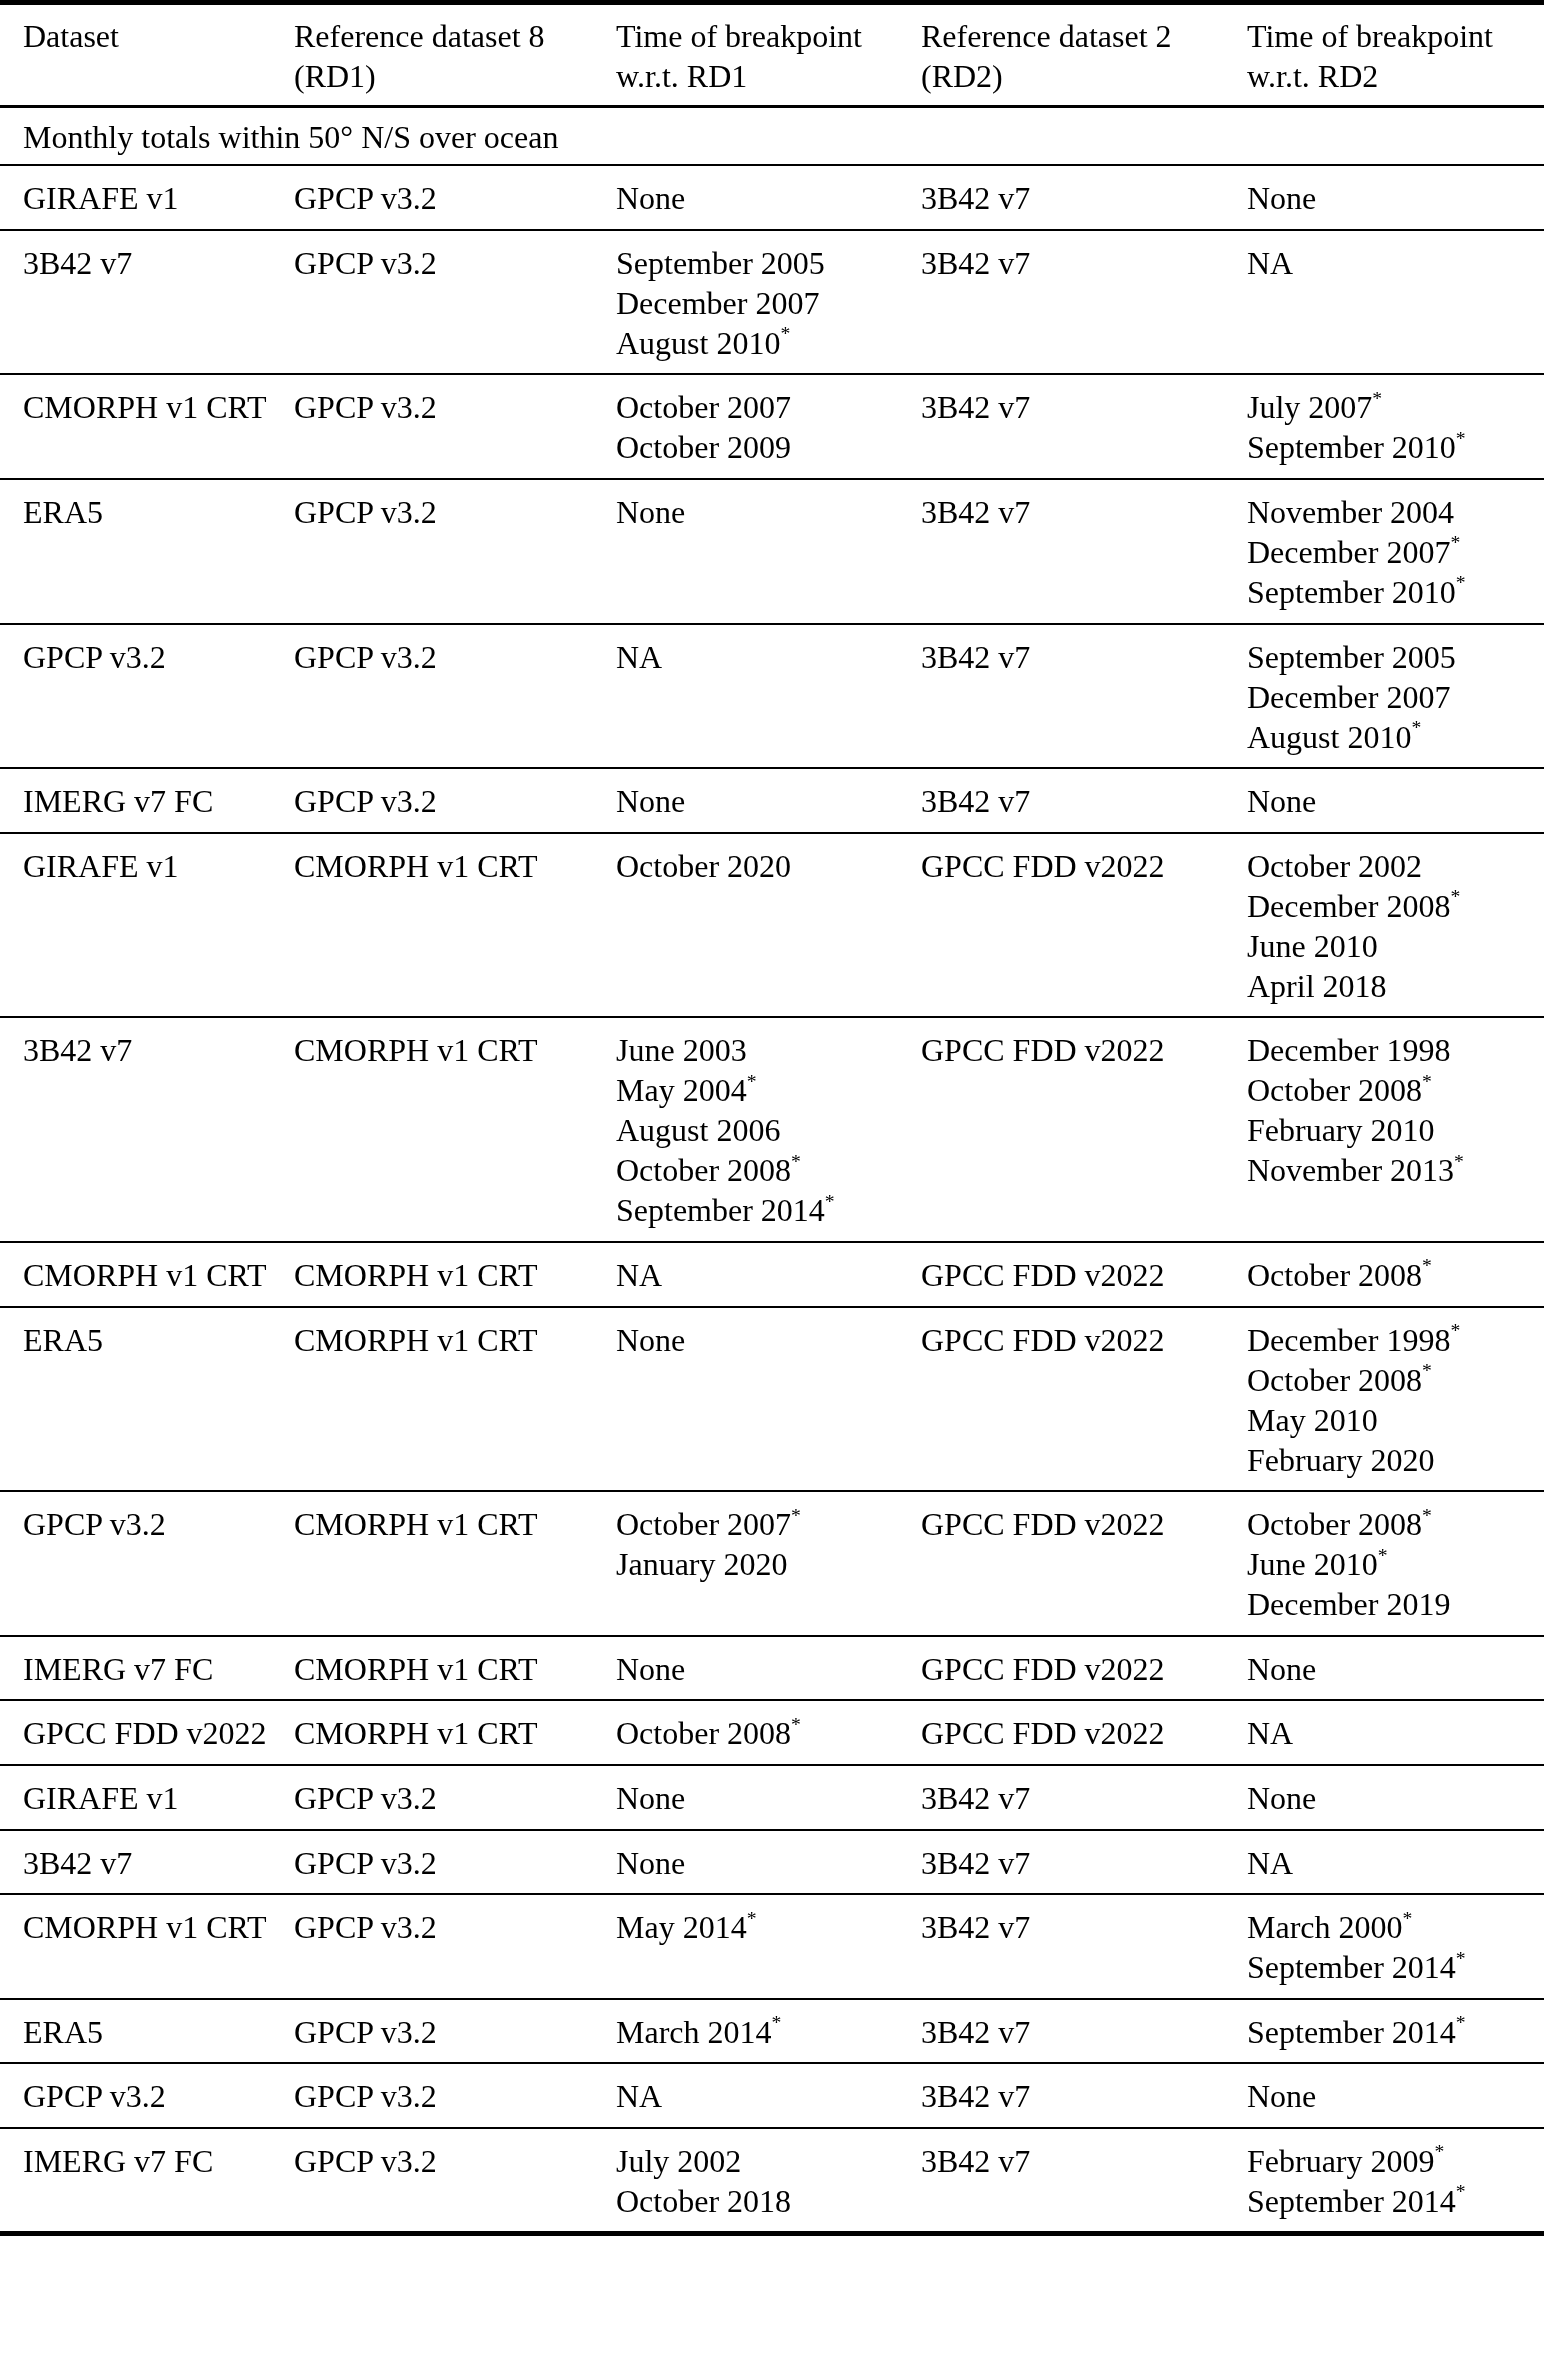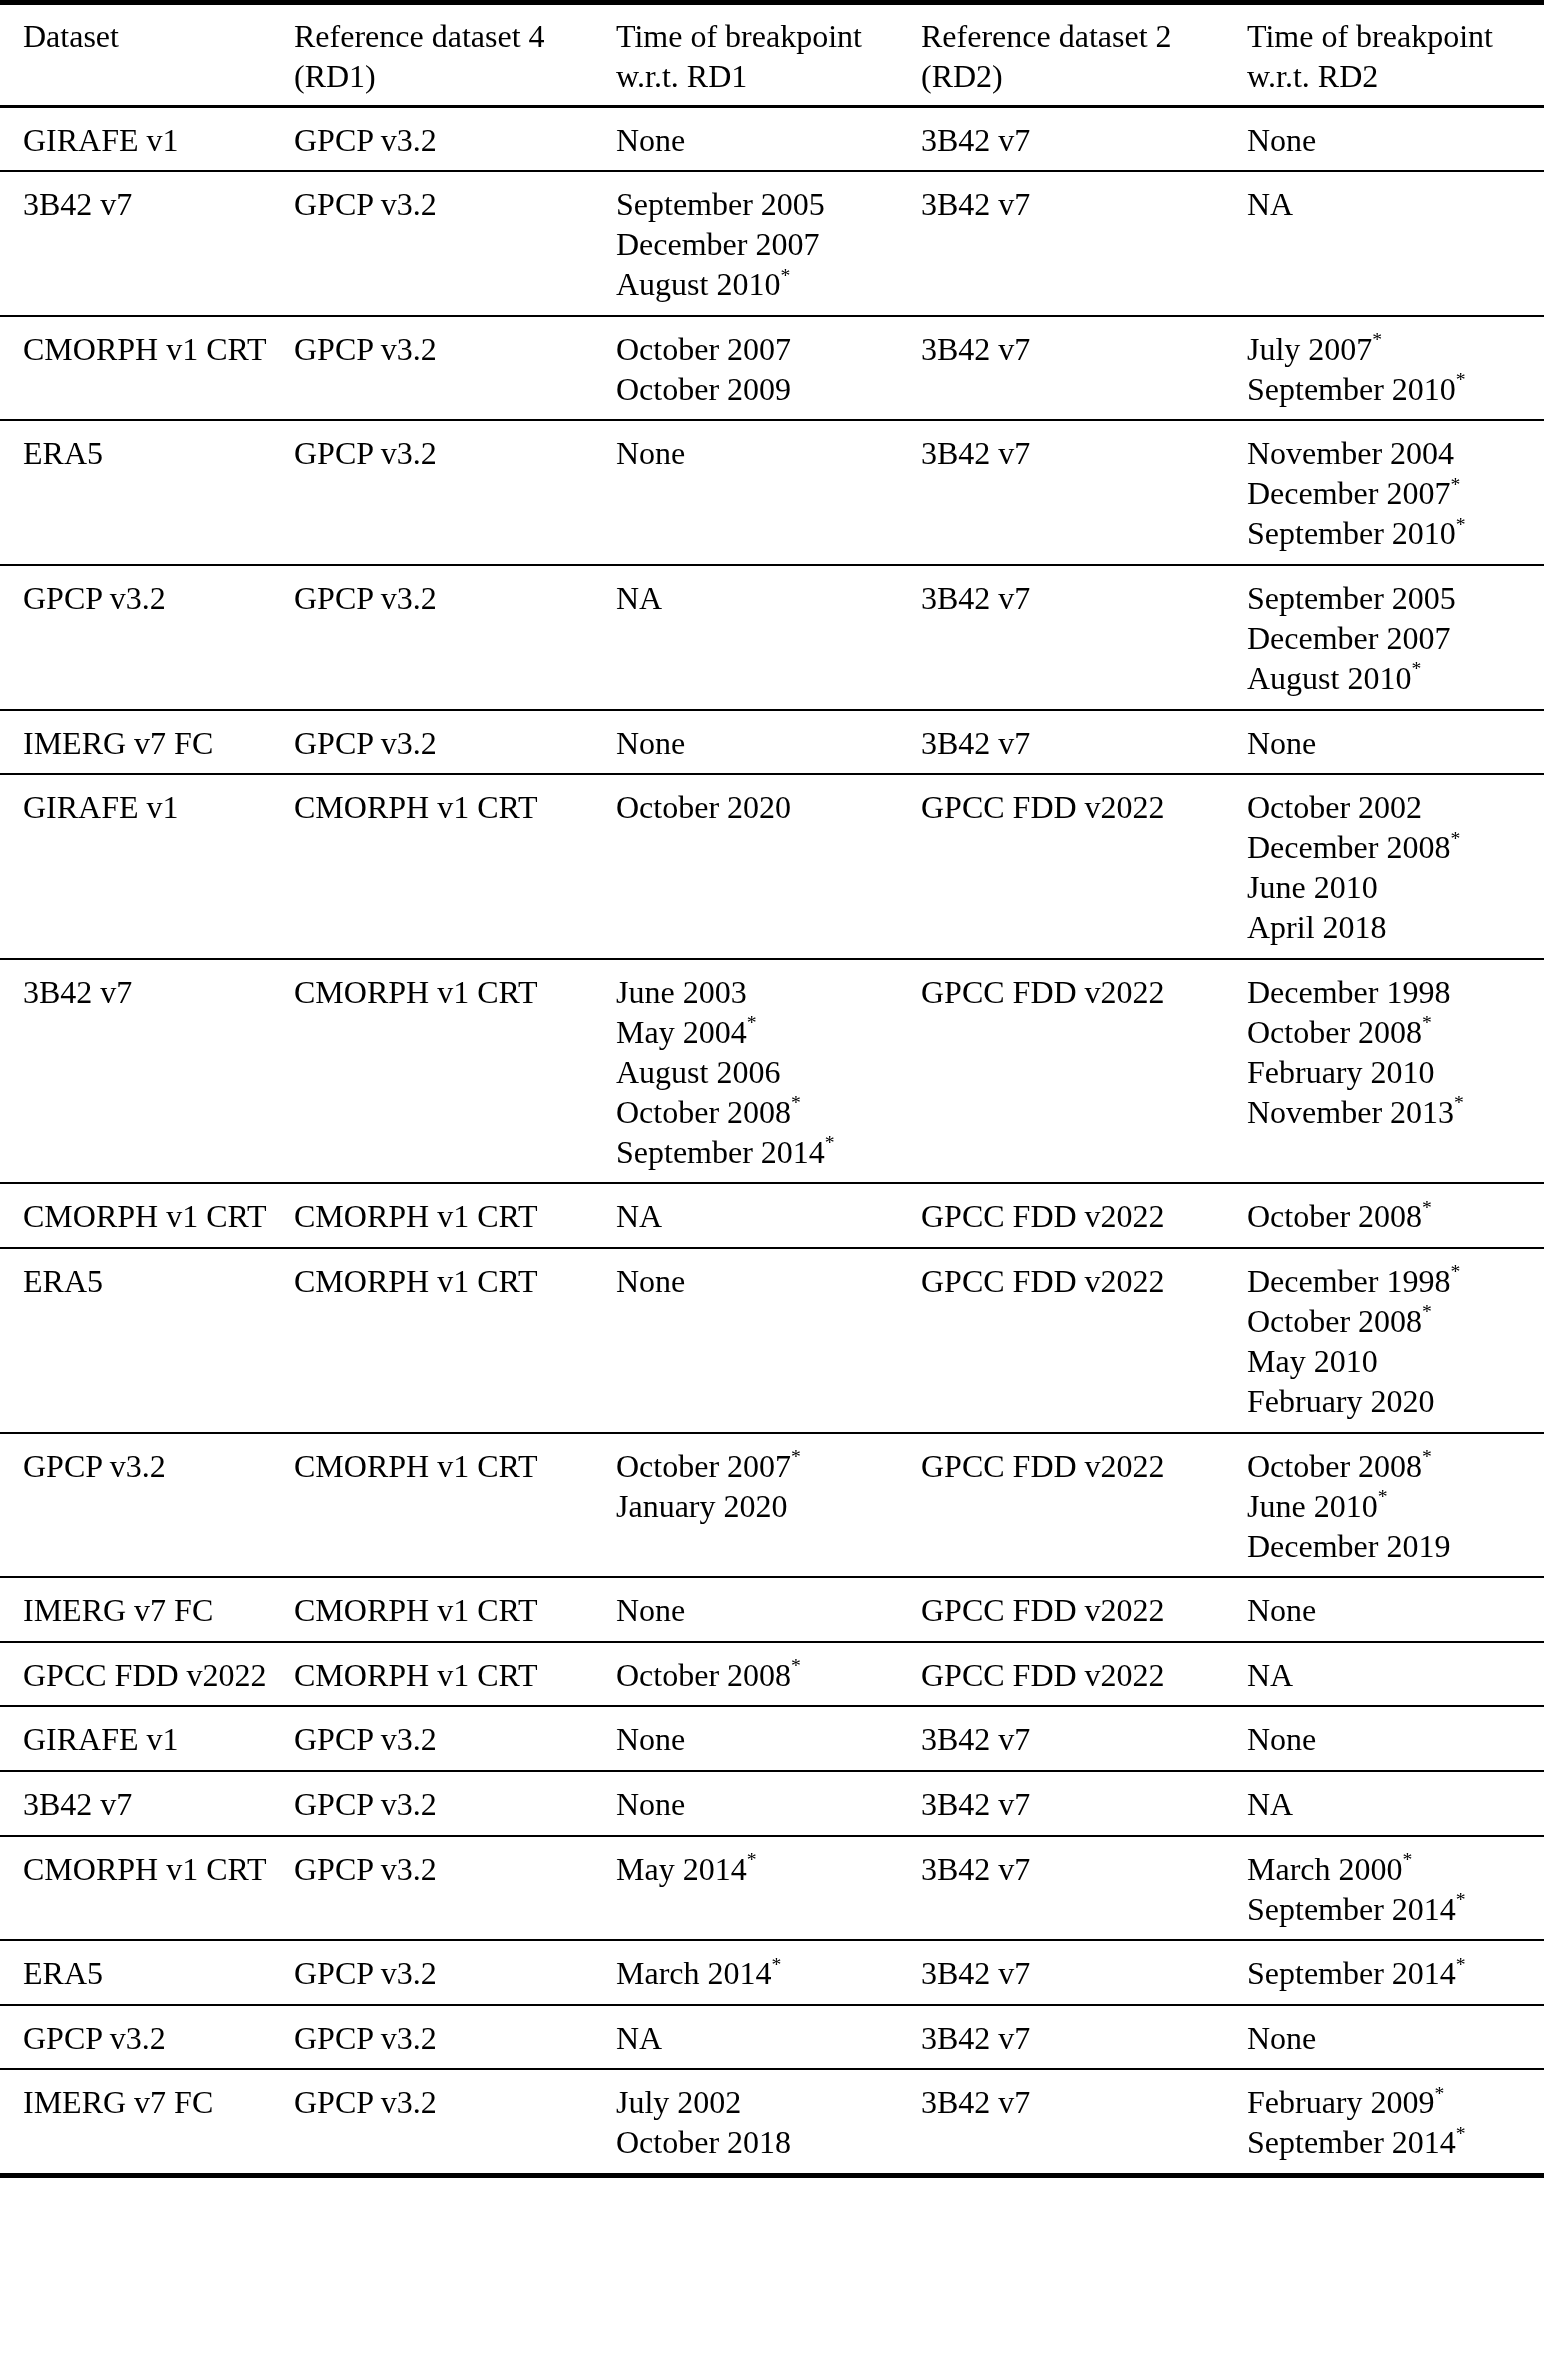--- a/index.html
+++ b/index.html
@@ -63,38 +63,41 @@
       <col class="c3">
       <col class="c4">
       <col class="c5">
   </colgroup>
   <thead>
     <tr>
         <th>
           <div class="cell-line">Dataset</div>
         </th>
         <th>
-          <div class="cell-line">Reference dataset 4</div>
+          <div class="cell-line">Reference dataset 8</div>
           <div class="cell-line">(RD1)</div>
         </th>
         <th>
           <div class="cell-line">Time of breakpoint</div>
           <div class="cell-line">w.r.t. RD1</div>
         </th>
         <th>
           <div class="cell-line">Reference dataset 2</div>
           <div class="cell-line">(RD2)</div>
         </th>
         <th>
           <div class="cell-line">Time of breakpoint</div>
           <div class="cell-line">w.r.t. RD2</div>
         </th>
       </tr>
   </thead>
   <tbody>
+      <tr class="section-row">
+        <td colspan="5">Monthly totals within 50° N/S over ocean</td>
+      </tr>
       <tr>
         <td>GIRAFE v1</td>
         <td>GPCP v3.2</td>
         <td>
           <div class="cell-line">None</div>
         </td>
         <td>3B42 v7</td>
         <td>
           <div class="cell-line">None</div>
         </td>

